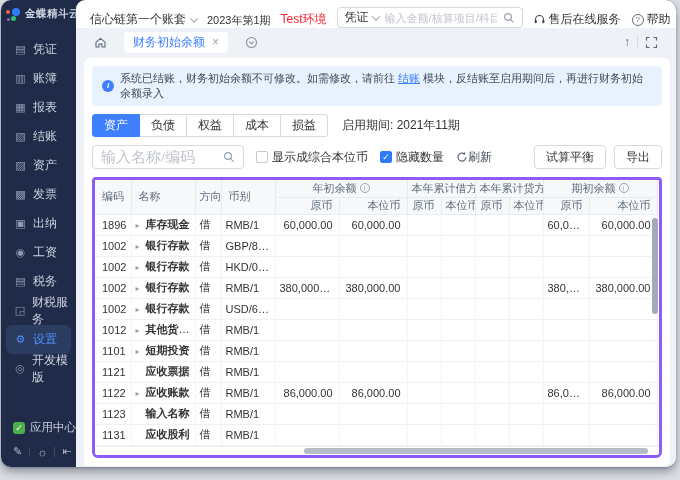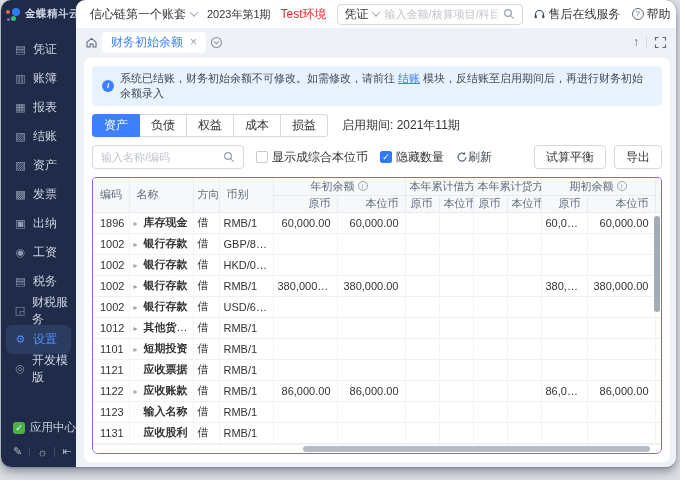--- a/index.html
+++ b/index.html
@@ -17,21 +17,21 @@
   
   .topbar { height: 28px; flex: none; display: flex; background: #1f2b48; }
   .logo-area { width: 75px; flex: none; display: flex; align-items: center; gap: 4px; padding-left: 5px; }
   .logo-dots { position: relative; width: 15px; height: 16px; flex: none; }
   .logo-dots i { position: absolute; border-radius: 50%; }
   .logo-dots .d1 { width: 4px; height: 4px; background: #e8684a; left: 0; top: 4px; }
   .logo-dots .d2 { width: 8px; height: 8px; background: #2f7bf5; left: 6px; top: 2px; }
   .logo-dots .d3 { width: 5px; height: 5px; background: #30bf78; left: 5px; top: 10px; }
   .logo-dots .d4 { width: 3px; height: 3px; background: #9661bc; left: 1px; top: 12px; }
   .logo-text { color: #cdd5e3; font-size: 10.5px; font-weight: bold; letter-spacing: .5px; white-space: nowrap; }
-  .topbar-main { flex: 1; background: #fff; border-radius: 9px 0 0 0; display: flex; align-items: center; padding: 0 10px 0 14px; gap: 10px; min-width: 0; }
+  .topbar-main { flex: 1; background: #fff; border-radius: 9px 0 0 0; display: flex; align-items: flex-end; padding: 0 10px 0 14px; gap: 10px; min-width: 0; }
   .acct { font-size: 12px; color: #333; display: flex; align-items: center; gap: 5px; cursor: pointer; white-space: nowrap; }
   .chev { width: 6px; height: 6px; border-right: 1.4px solid #9aa3b2; border-bottom: 1.4px solid #9aa3b2; transform: rotate(45deg) translate(-1px,-1px); flex: none; }
   .period { font-size: 11px; color: #333; white-space: nowrap; }
   .env { margin-left: auto; color: #f5222d; font-size: 12px; white-space: nowrap; }
   .vsearch { display: flex; align-items: center; border: 1px solid #d9d9d9; border-radius: 4px; height: 21px; padding: 0 7px; gap: 6px; flex: none; background: #fff; }
   .vlabel { font-size: 12px; color: #333; display: flex; align-items: center; gap: 4px; cursor: pointer; }
   .vinput { border: none; outline: none; font-size: 11px; width: 112px; color: #333; font-family: inherit; }
   .vinput::placeholder { color: #c0c4cc; }
   .sicon { width: 12px; height: 12px; flex: none; }
   .top-links { display: flex; align-items: center; gap: 11px; font-size: 12px; color: #333; white-space: nowrap; }
@@ -46,49 +46,49 @@
   .side-item.active { margin: 0 5px; padding-left: 8px; background: #2c3c61; border-radius: 6px; color: #4f90ff; }
   .side-item.active .side-icon { color: #4f90ff; }
   .sidebar-bottom { margin-top: auto; padding: 0 0 9px 12px; }
   .app-center { display: flex; align-items: center; gap: 5px; font-size: 11.5px; color: #ccd3e0; margin-bottom: 10px; cursor: pointer; }
   .ac-icon { width: 12px; height: 12px; background: #4cb04a; border-radius: 3px; color: #fff; font-size: 9px; line-height: 12px; text-align: center; }
   .side-tools { display: flex; align-items: center; gap: 7px; color: #aeb7c6; font-size: 11px; }
   .side-tools .sep { width: 1px; height: 10px; background: #3c4a6b; }
   .tool-g { cursor: pointer; }
   
   .main { flex: 1; display: flex; flex-direction: column; min-width: 0; background: #eef1f5; }
-  .tabrow { height: 28px; flex: none; display: flex; align-items: center; gap: 4px; padding: 0 9px; }
+  .tabrow { height: 28px; flex: none; display: flex; align-items: center; gap: 17px; padding: 0 18px; }
   .tab { background: #fff; border-radius: 4px; height: 21px; display: flex; align-items: center; gap: 7px; padding: 0 9px; font-size: 12px; color: #3d7fff; cursor: pointer; }
   .tab .x { color: #9aa3b2; font-size: 12px; cursor: pointer; }
   .tr-right { margin-left: auto; display: flex; align-items: center; gap: 7px; color: #5f6b7c; }
   .sepv { width: 1px; height: 12px; background: #d5dae1; }
   .uparrow { font-size: 12px; cursor: pointer; }
   .card { margin: 2px 6px 0 8px; background: #fff; border-radius: 6px; padding: 8px; flex: none; }
   .banner { background: #e8f2ff; border-radius: 4px; padding: 5px 10px; display: flex; align-items: center; gap: 6px; font-size: 11px; color: #424a57; }
   .binfo { width: 12px; height: 12px; flex: none; border-radius: 50%; background: #3d7fff; color: #fff; font-size: 8px; line-height: 12px; text-align: center; font-style: italic; font-weight: bold; }
   .blink { color: #3d7fff; text-decoration: underline; margin: 0 3px; cursor: pointer; }
   .catrow { display: flex; align-items: center; margin-top: 8px; }
   .cat-tab { height: 23px; min-width: 41px; padding: 0 11px; font-size: 12px; background: #fff; border: 1px solid #d9d9d9; border-left: none; color: #333; cursor: pointer; font-family: inherit; }
   .cat-tab:first-child { border-left: 1px solid #d9d9d9; border-radius: 3px 0 0 3px; }
   .cat-tab:last-child { border-radius: 0 3px 3px 0; }
   .cat-tab.active { background: #3d7fff; border-color: #3d7fff; color: #fff; }
   .period-info { margin-left: 14px; font-size: 12px; color: #333; }
   .toolrow { display: flex; align-items: center; margin-top: 8px; gap: 12px; font-size: 12px; color: #333; }
   .nsearch { display: flex; align-items: center; border: 1px solid #d9d9d9; border-radius: 4px; height: 24px; padding: 0 8px; width: 152px; flex: none; justify-content: space-between; }
-  .ninput { border: none; outline: none; font-size: 11px; width: 118px; color: #333; font-family: Liberation Sans, sans-serif; }
+  .ninput { border: none; outline: none; font-size: 15px; width: 118px; color: #333; font-family: Liberation Serif, serif; }
   .ninput::placeholder { color: #c0c4cc; }
   .cb { display: flex; align-items: center; gap: 4px; cursor: pointer; }
   .box { width: 12px; height: 12px; border: 1px solid #c3c9d2; border-radius: 2px; background: #fff; flex: none; }
   .box.checked { background: #2f7bf5; border-color: #2f7bf5; color: #fff; font-size: 9px; line-height: 11px; text-align: center; }
   .box.checked::after { content: "✓"; }
   .refresh { display: flex; align-items: center; gap: 0; cursor: pointer; color: #424a57; }
   .btns { margin-left: auto; display: flex; gap: 8px; }
   .btn { height: 24px; padding: 0 11px; background: #fff; border: 1px solid #d9d9d9; border-radius: 4px; font-size: 12px; color: #333; cursor: pointer; font-family: inherit; white-space: nowrap; }
   
-  .twrap { margin-top: 8px; position: relative; border: 1px solid #8b5cf6; border-radius: 4px 4px 6px 6px; overflow: hidden; }
+  .twrap { margin-top: 8px; position: relative; border: 3px solid #8b5cf6; border-radius: 4px 4px 6px 6px; overflow: hidden; }
   table { width: 100%; border-collapse: collapse; table-layout: fixed; font-size: 11px; }
   th { background: #f7f8fa; color: #5f6b7c; font-weight: normal; height: 17px; border-right: 1px solid #e8ebf0; border-bottom: 1px solid #e8ebf0; padding: 0 4px; overflow: hidden; white-space: nowrap; }
   .th-left { text-align: left; padding-left: 7px; }
   .th-num { text-align: right; padding-right: 6px; }
   .th-group { text-align: center; }
   .th-gear { border-right: none; text-align: center; font-size: 11px; cursor: pointer; }
   .info-i { display: inline-block; width: 10px; height: 10px; border: 1px solid #9aa3b2; border-radius: 50%; color: #9aa3b2; font-size: 7px; line-height: 9px; text-align: center; margin-left: 3px; vertical-align: 1px; font-style: normal; }
   td { height: 21px; border-bottom: 1px solid #eef0f4; border-right: 1px solid #f2f4f7; padding: 0 4px; overflow: hidden; white-space: nowrap; text-overflow: ellipsis; color: #333; }
   .td-code { padding-left: 7px; }
   .td-name .exp { color: #97a0ae; font-size: 8px; margin-right: 3px; display: inline-block; width: 7px; }

